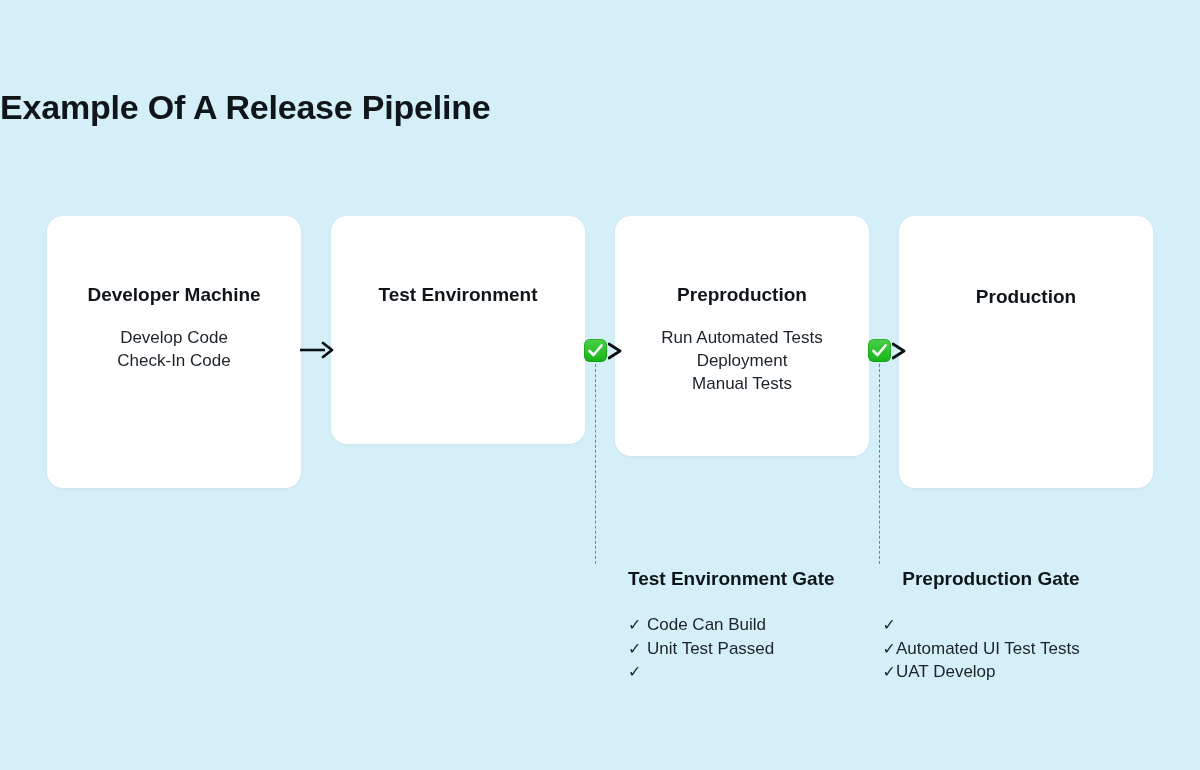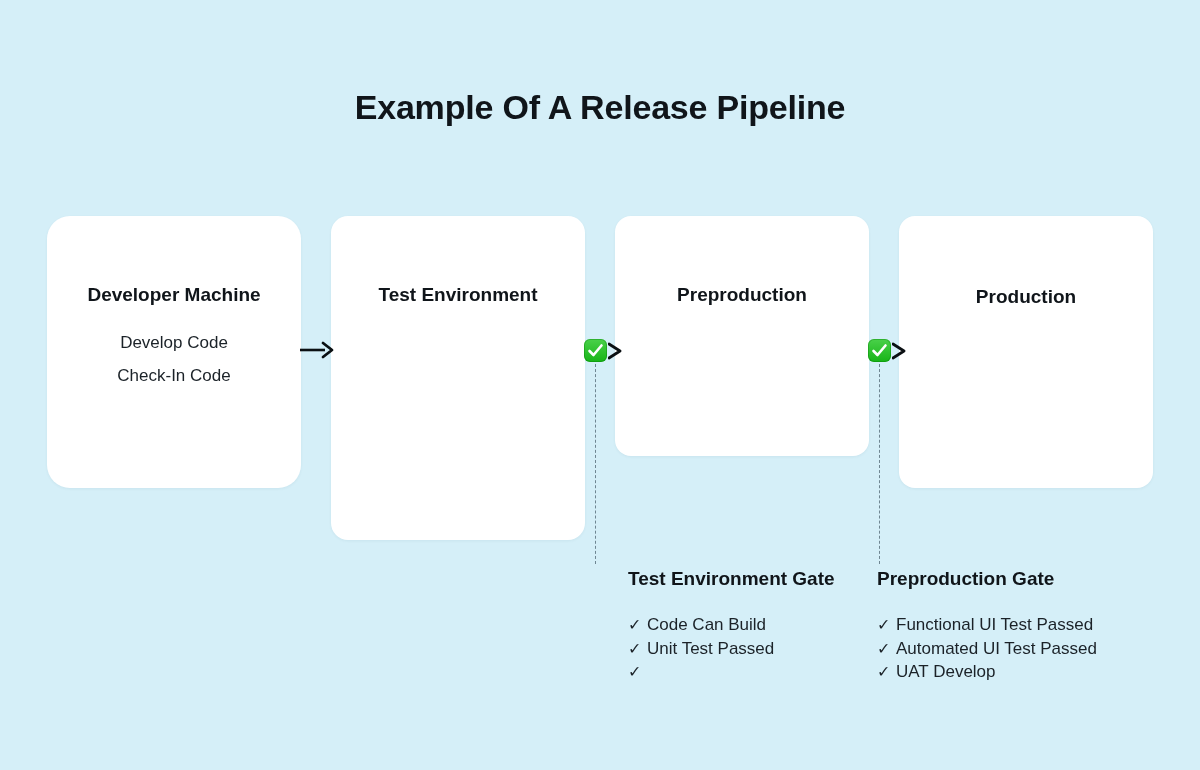--- a/index.html
+++ b/index.html
@@ -14,37 +14,36 @@
     overflow: hidden;
     position: relative;
   }
 
   
   .page-title {
     position: absolute;
     top: 88px;
     left: 0;
     width: 1200px;
-    text-align: center;
     font-size: 34px;
     font-weight: bold;
     color: #10151a;
     letter-spacing: -0.2px;
   }
 
   
   .stage-card {
     position: absolute;
     top: 216px;
     background: #ffffff;
     border-radius: 16px;
     box-shadow: 0 1px 3px rgba(20, 60, 80, 0.06);
   }
-  .stage-card.c0 { left: 47px;  width: 254px; height: 272px; border-radius: 23px; }
-  .stage-card.c1 { left: 331px; width: 254px; height: 324px; border-radius: 17px; }
+  .stage-card.c0 { left: 47px;  width: 254px; height: 272px; }
+  .stage-card.c1 { left: 331px; width: 254px; height: 228px; }
   .stage-card.c2 { left: 615px; width: 254px; height: 240px; }
   .stage-card.c3 { left: 899px; width: 254px; height: 272px; }
 
   .stage-title {
     position: absolute;
     left: 0;
     width: 100%;
     text-align: center;
     font-size: 19px;
     font-weight: bold;
@@ -53,21 +52,21 @@
   }
   .stage-card.c3 .stage-title { top: 70px; text-align: center; }
 
   .stage-body {
     position: absolute;
     left: 8px;
     width: calc(100% - 16px);
     top: 110px;
     text-align: center;
     font-size: 17px;
-    line-height: 33px;
+    line-height: 23px;
     color: #1b2228;
   }
 
   
   .arrow-plain {
     position: absolute;
     left: 300px;
     top: 338px;
     width: 34px;
     height: 24px;
@@ -111,21 +110,21 @@
   }
   .dashed-line.d0 { left: 595px; }
   .dashed-line.d1 { left: 879px; }
 
   
   .gate-block {
     position: absolute;
     top: 568px;
   }
   .gate-block.b0 { left: 628px; }
-  .gate-block.b1 { left: 877px; }
+  .gate-block.b1 { left: 877px; text-align: right; }
 
   .gate-title {
     font-size: 19px;
     font-weight: bold;
     color: #10151a;
     white-space: nowrap;
   }
   .gate-list {
     margin: 23px 0 0 0;
     padding: 0;
@@ -157,20 +156,23 @@
   <div class="stage-body" style="white-space:pre-line">Develop Code
 Check-In Code</div>
 </div>
 
 <div class="stage-card c1">
   <div class="stage-title">Test Environment</div>
 </div>
 
 <div class="stage-card c2">
   <div class="stage-title">Preproduction</div>
+  <div class="stage-body" style="white-space:pre-line">Run Automated Tests
+Deployment
+Manual Tests</div>
 </div>
 
 <div class="stage-card c3">
   <div class="stage-title">Production</div>
   <div class="stage-body" style="white-space:pre-line"></div>
 </div>
 
 <div class="arrow-plain">
   <svg width="34" height="24" viewBox="0 0 34 24">
     <line x1="0" y1="12" x2="25" y2="12" stroke="#0b1013" stroke-width="2.6"></line>
@@ -222,24 +224,23 @@
       <span class="check-glyph">✓</span>
     </li>
   </ul>
 </div>
 
 <div class="gate-block b1">
   <div class="gate-title">Preproduction Gate</div>
   <ul class="gate-list">
     <li>
       <span class="check-glyph">✓</span>
-      <span>Functional UI Test Passed</span>
-    </li>
-    <li>
-      <span class="check-glyph">✓</span>
-      <span>Automated UI Test Passed</span>
+    </li>
+    <li>
+      <span class="check-glyph">✓</span>
+      <span>Automated UI Test Tests</span>
     </li>
     <li>
       <span class="check-glyph">✓</span>
       <span>UAT Develop</span>
     </li>
   </ul>
 </div>
 
 </body></html>

